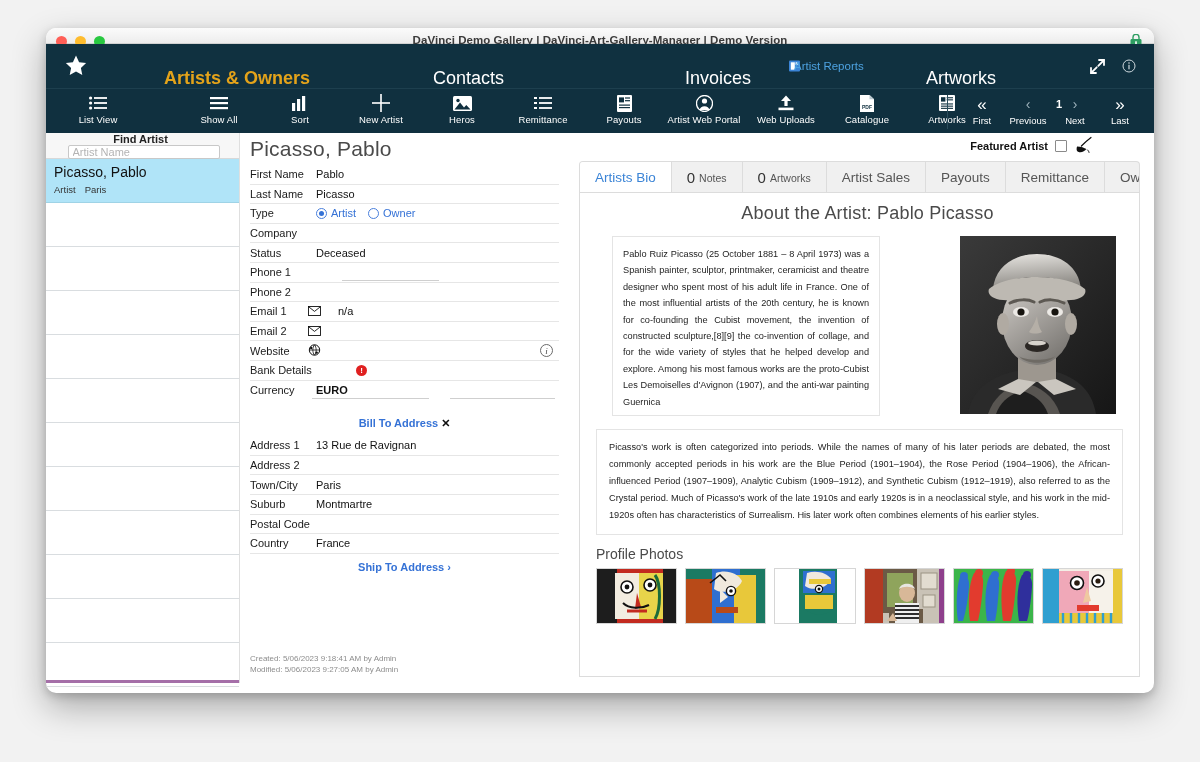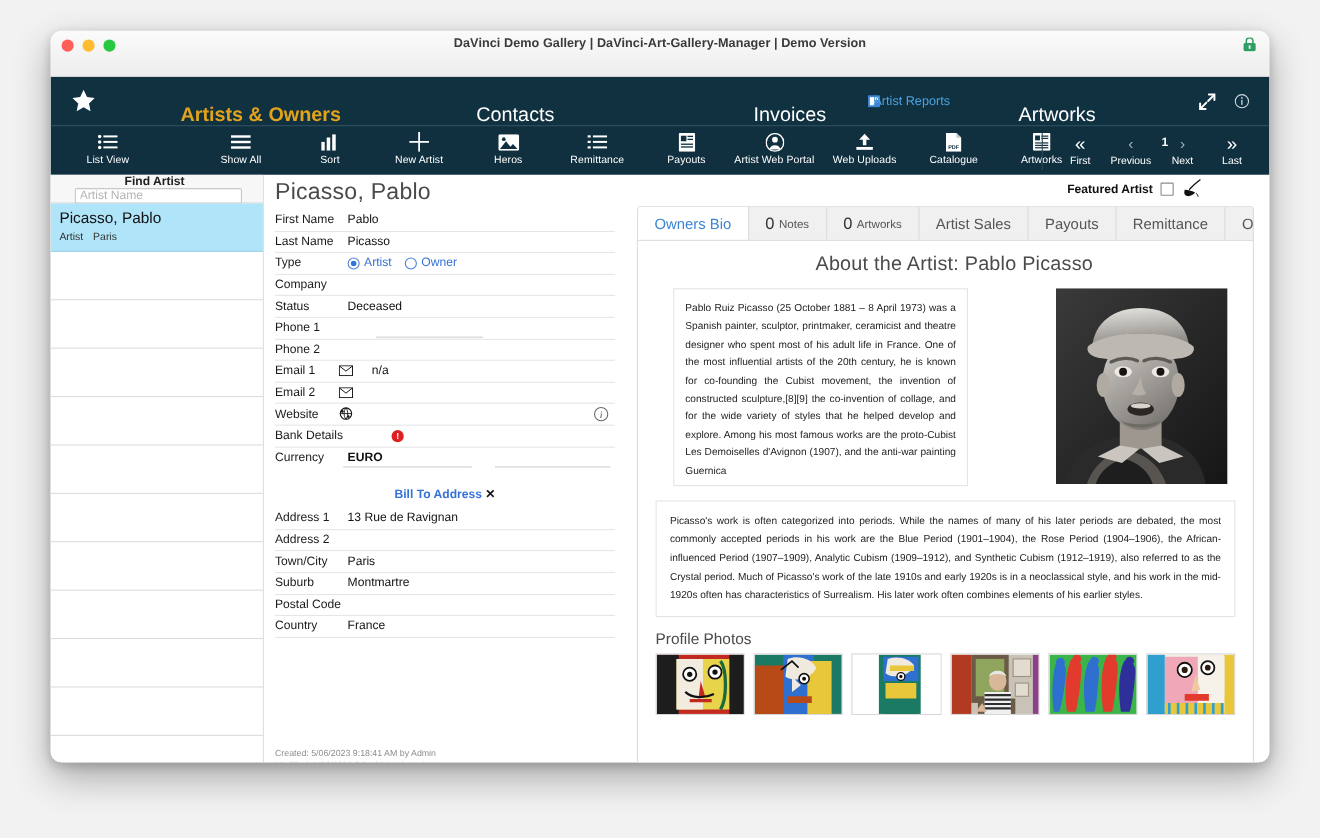--- a/index.html
+++ b/index.html
@@ -18,21 +18,21 @@
     width: 1108px; height: 665px;
     background: #ffffff;
     border-radius: 10px;
     box-shadow: 0 14px 34px rgba(0,0,0,0.30), 0 3px 10px rgba(0,0,0,0.18);
     overflow: hidden;
   }
 
   
   #title-bar {
     position: relative;
-    height: 42px;
+    height: 16px;
     background: linear-gradient(#fbfbfb, #ededed);
     border-bottom: 1px solid #d2d2d2;
   }
   #traffic-lights {
     position: absolute; left: 10px; top: 8px;
     display: flex; gap: 8px;
   }
   .tl { width: 11px; height: 11px; border-radius: 50%; display: block; }
   .tl-red    { background: #ff5f57; }
   .tl-yellow { background: #febc2e; }
@@ -693,20 +693,23 @@
         </div>
         <div class="field-row">
           <div class="field-label">Postal Code</div>
           <div class="field-value"></div>
         </div>
         <div class="field-row">
           <div class="field-label">Country</div>
           <div class="field-value">France</div>
         </div>
 
+        <div id="ship-to-header">
+          <span>Ship To Address</span><span class="chev">›</span>
+        </div>
       </div>
 
       <div id="meta-block">
         <div>Created: 5/06/2023 9:18:41 AM by Admin</div>
         <div>Modified: 5/06/2023 9:27:05 AM by Admin</div>
       </div>
     </div>
 
     <div id="right-panel">
 
@@ -715,21 +718,21 @@
         <span id="featured-checkbox"></span>
         <svg id="brush-icon" viewBox="0 0 22 20">
           <path d="M17 1.5c-3.4 2.6-6.8 5.6-9.6 8.5" stroke="#111" stroke-width="1.2" fill="none" stroke-linecap="round"></path>
           <path d="M3 10.5c4 .2 7.4 1.2 9.4 2.6-1.6 2.2-4.5 3.6-7.2 3.1-1.7-.3-2.6-1.6-2.6-3 0-1 .2-1.9.4-2.7z" fill="#111"></path>
           <path d="M13.6 13.9c.8.7 1.4 1.7 1.5 2.6" stroke="#111" stroke-width="0.9" fill="none" stroke-linecap="round"></path>
         </svg>
       </div>
 
       <div id="tab-strip">
         <div class="tab active">
-          <span>Owners Bio</span>
+          <span>Artists Bio</span>
         </div>
         <div class="tab">
           <span class="count">0</span>
             <span class="cnt-label">Notes</span>
         </div>
         <div class="tab">
           <span class="count">0</span>
             <span class="cnt-label">Artworks</span>
         </div>
         <div class="tab">

